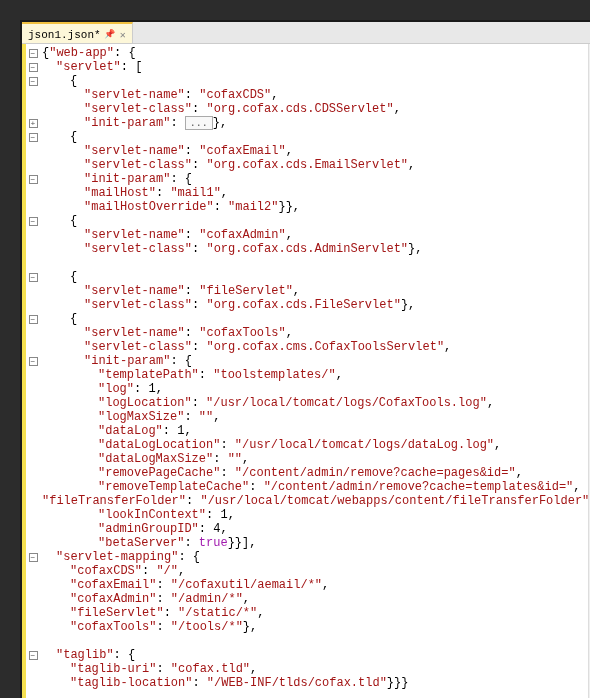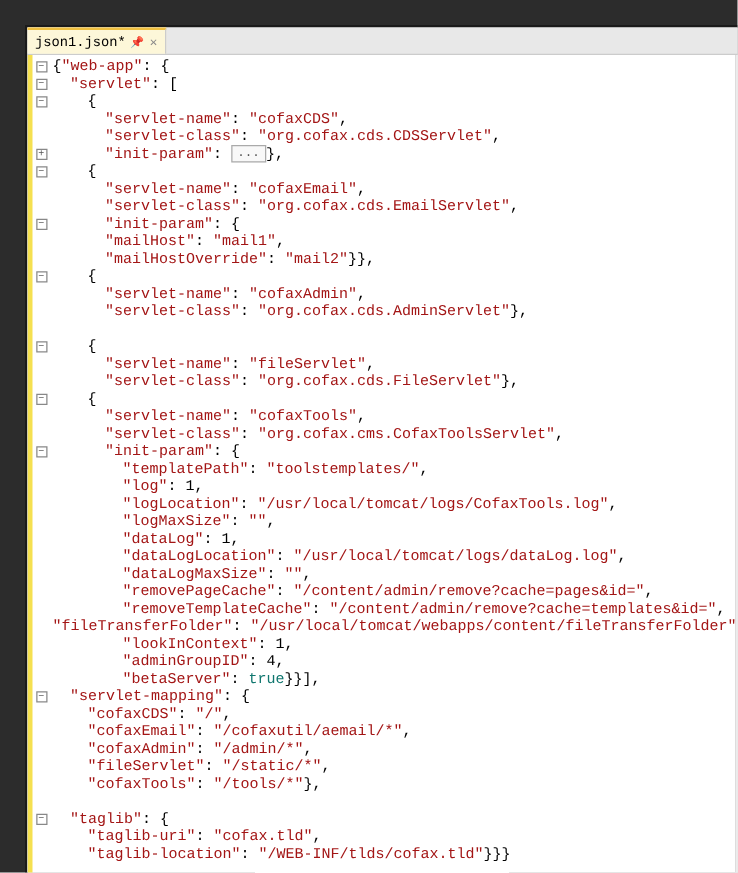--- a/index.html
+++ b/index.html
@@ -76,21 +76,21 @@
   line-height: 7px;
   text-align: center;
   color: #555;
   cursor: pointer;
   background: #fff;
 }
 .key { color: #a31515; }
 .str { color: #a31515; }
 .punc { color: #000; }
 .num { color: #000; }
-.bool { color: #0f766e; }
+.bool { color: #a21caf; }
 .collapsed-box {
   border: 1px solid #aaa;
   padding: 0 4px;
   color: #555;
   font-size: 10px;
   background: #f8f8f8;
 }
 .indent { display: inline-block; }
 .scrollbar-v {
   width: 16px;

